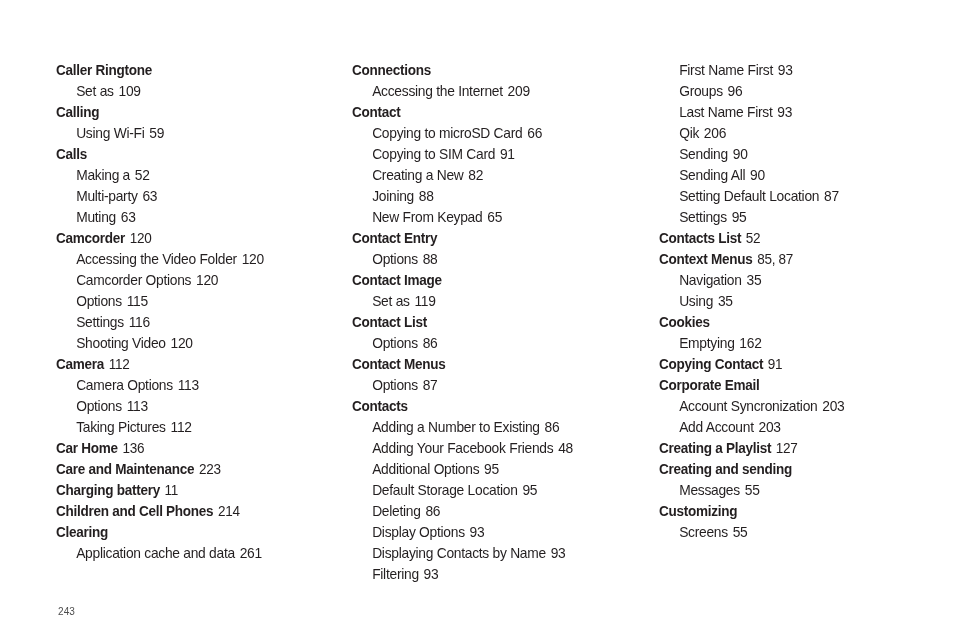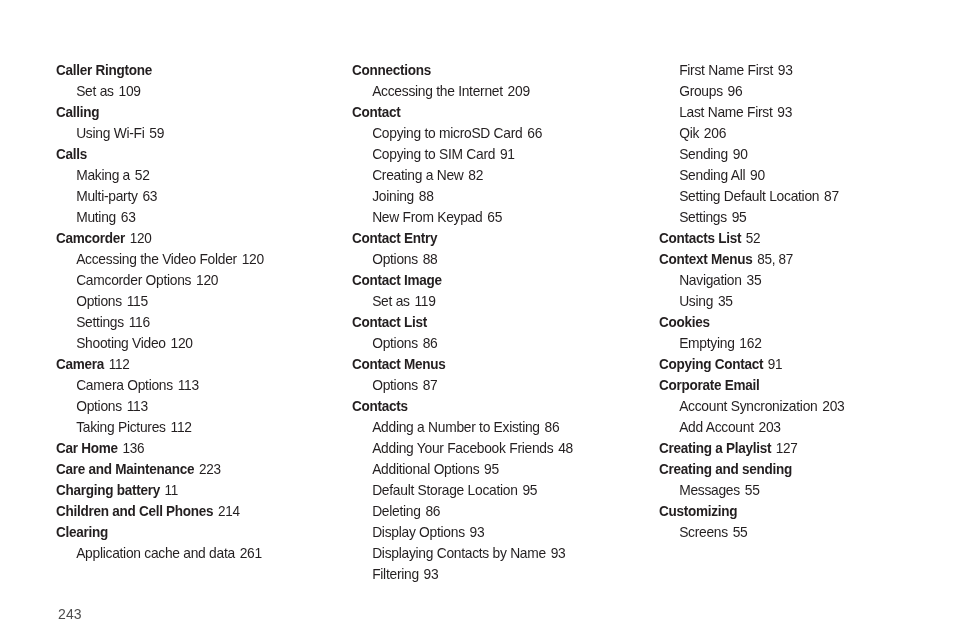--- a/index.html
+++ b/index.html
@@ -76,21 +76,21 @@
     font-weight: normal;
     font-size: 14.4px;
     padding-left: 5px;
   }
   .entry .pages:empty { display: none; }
 
   #page-number {
     position: absolute;
     left: 58px;
     top: 578px;
-    font-size: 14px;
+    font-size: 10px;
     color: #4d4d4d;
     font-family: "Liberation Sans", sans-serif;
     letter-spacing: 0.01em;
   }
 </style>
 </head>
 <body>
 
 <div id="index-page">
 

